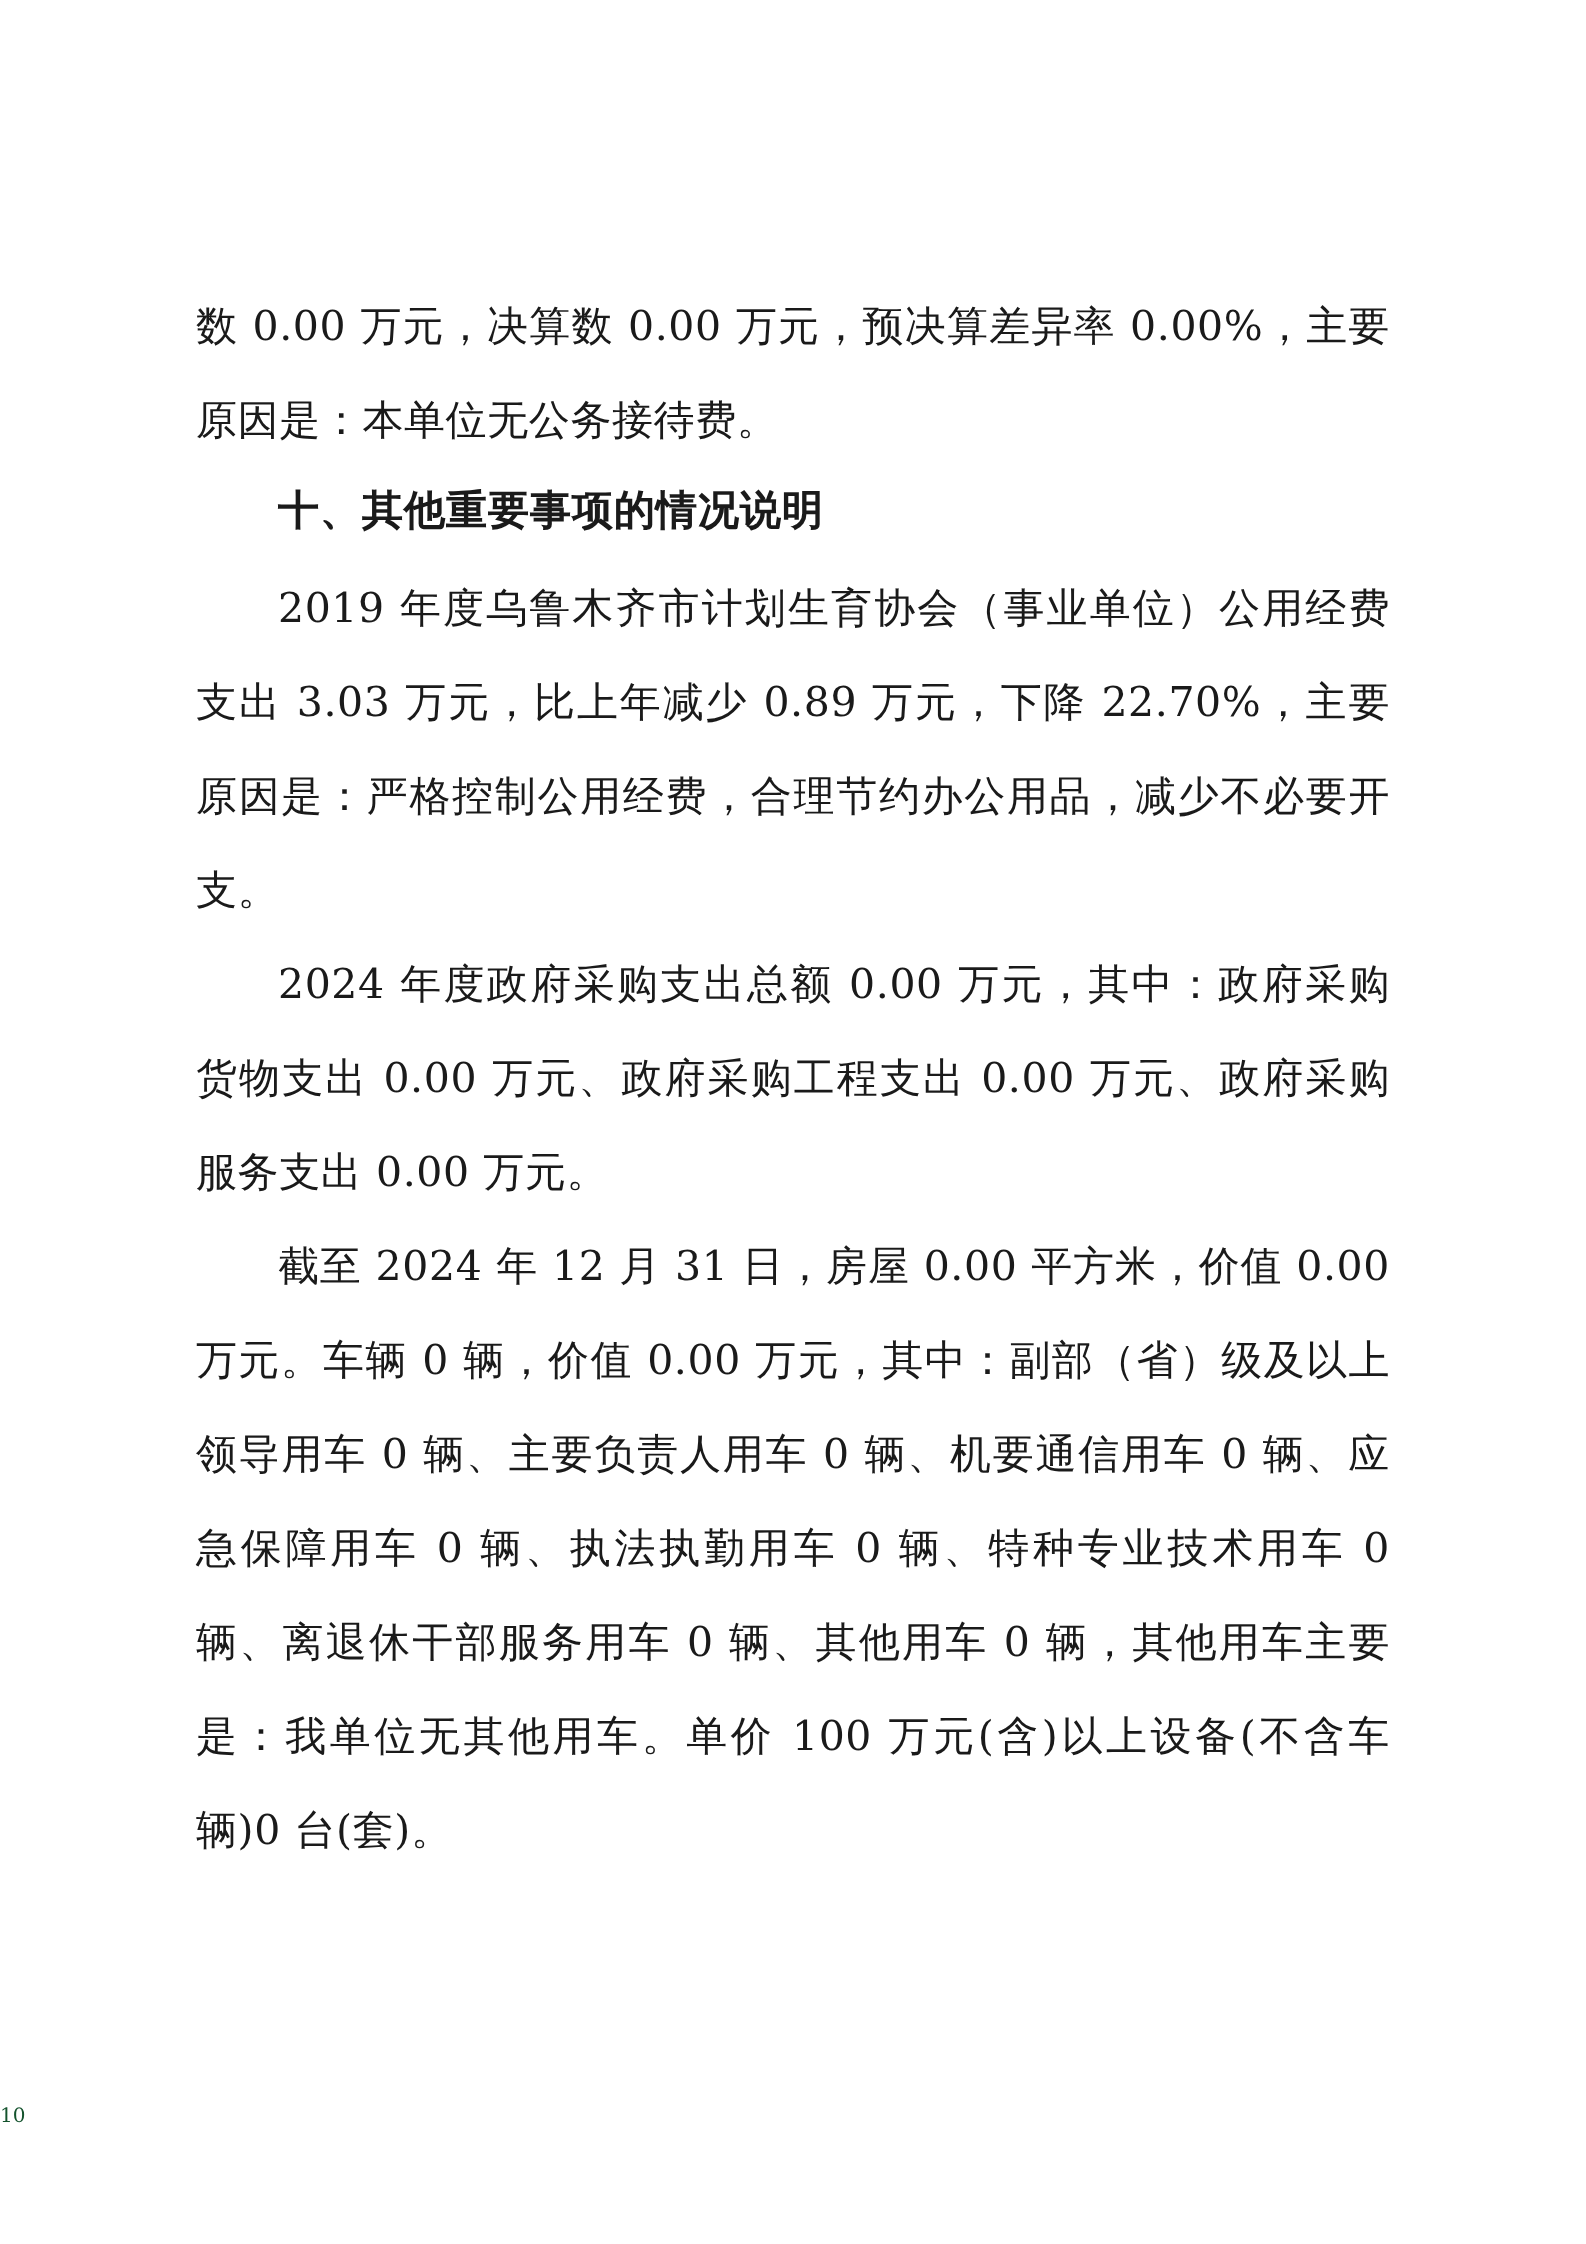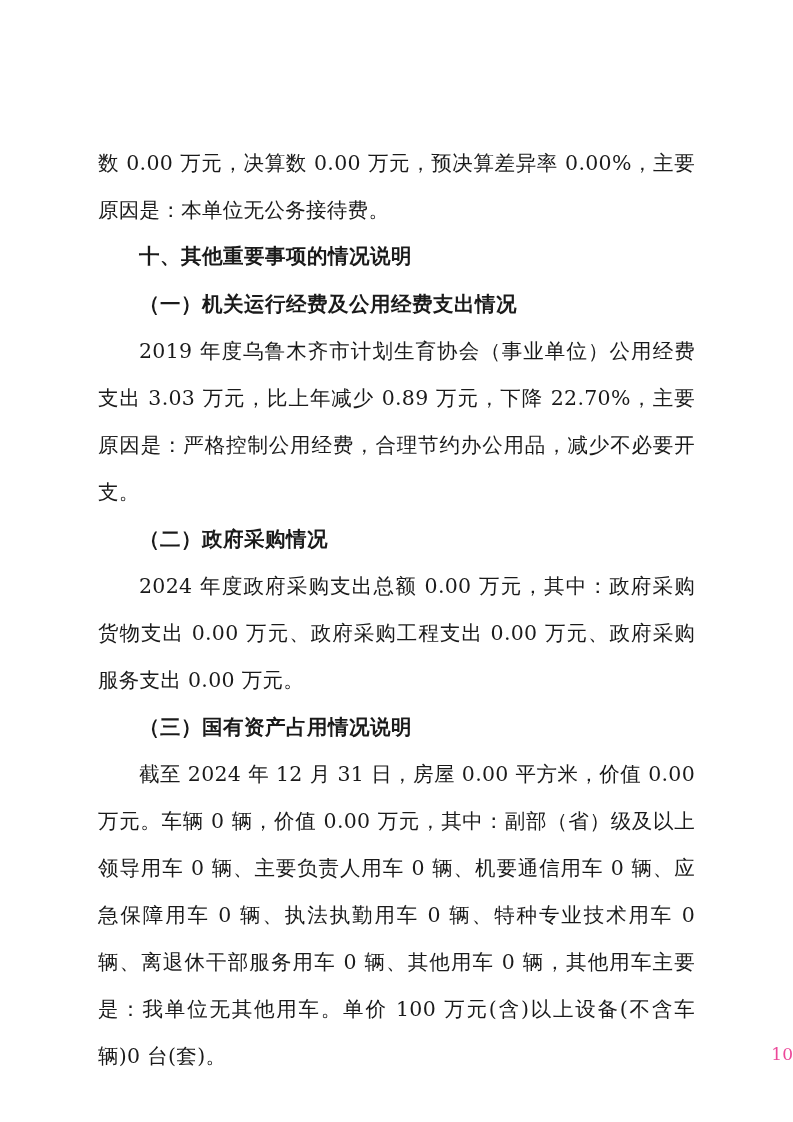--- a/index.html
+++ b/index.html
@@ -51,45 +51,42 @@
     text-indent: 2em;
     letter-spacing: 0.5px;
     font-size: 20.5px;
     line-height: 47px;
   }
   .page-number {
     position: absolute;
     bottom: 58px;
     left: 0;
     width: 793px;
-    text-align: right;
-    font-size: 17px;
+    text-align: left;
+    font-size: 10px;
     font-family: "DejaVu Serif", "Liberation Serif", serif;
-    color: #ec4899;
+    color: #14532d;
   }
 </style>
 </head>
 <body>
 
 <div class="page">
   <div class="doc-body">
 
     <p class="para">数 0.00 万元，决算数 0.00 万元，预决算差异率 0.00%，主要原因是：本单位无公务接待费。</p>
 
     <p class="heading">十、其他重要事项的情况说明</p>
 
-    <p class="subheading">（一）机关运行经费及公用经费支出情况</p>
 
     <p class="para indent">2019 年度乌鲁木齐市计划生育协会（事业单位）公用经费支出 3.03 万元，比上年减少 0.89 万元，下降 22.70%，主要原因是：严格控制公用经费，合理节约办公用品，减少不必要开支。</p>
 
-    <p class="subheading">（二）政府采购情况</p>
 
     <p class="para indent">2024 年度政府采购支出总额 0.00 万元，其中：政府采购货物支出 0.00 万元、政府采购工程支出 0.00 万元、政府采购服务支出 0.00 万元。</p>
 
 
-    <p class="subheading">（三）国有资产占用情况说明</p>
 
     <p class="para indent">截至 2024 年 12 月 31 日，房屋 0.00 平方米，价值 0.00 万元。车辆 0 辆，价值 0.00 万元，其中：副部（省）级及以上领导用车 0 辆、主要负责人用车 0 辆、机要通信用车 0 辆、应急保障用车 0 辆、执法执勤用车 0 辆、特种专业技术用车 0 辆、离退休干部服务用车 0 辆、其他用车 0 辆，其他用车主要是：我单位无其他用车。单价 100 万元(含)以上设备(不含车辆)0 台(套)。</p>
 
   </div>
 
   <div class="page-number">10</div>
 </div>
 
 </body></html>

